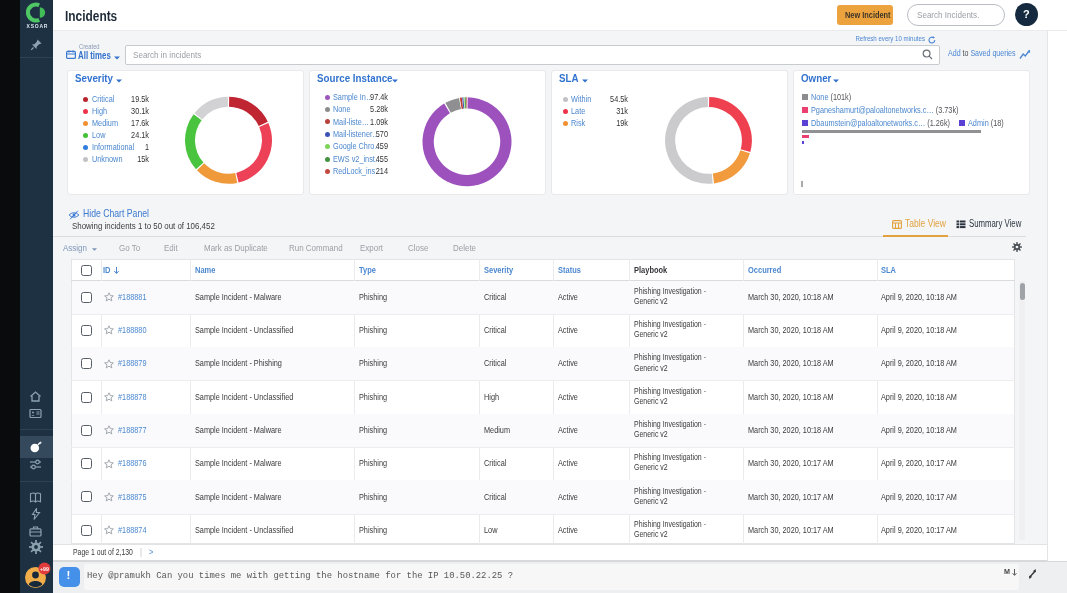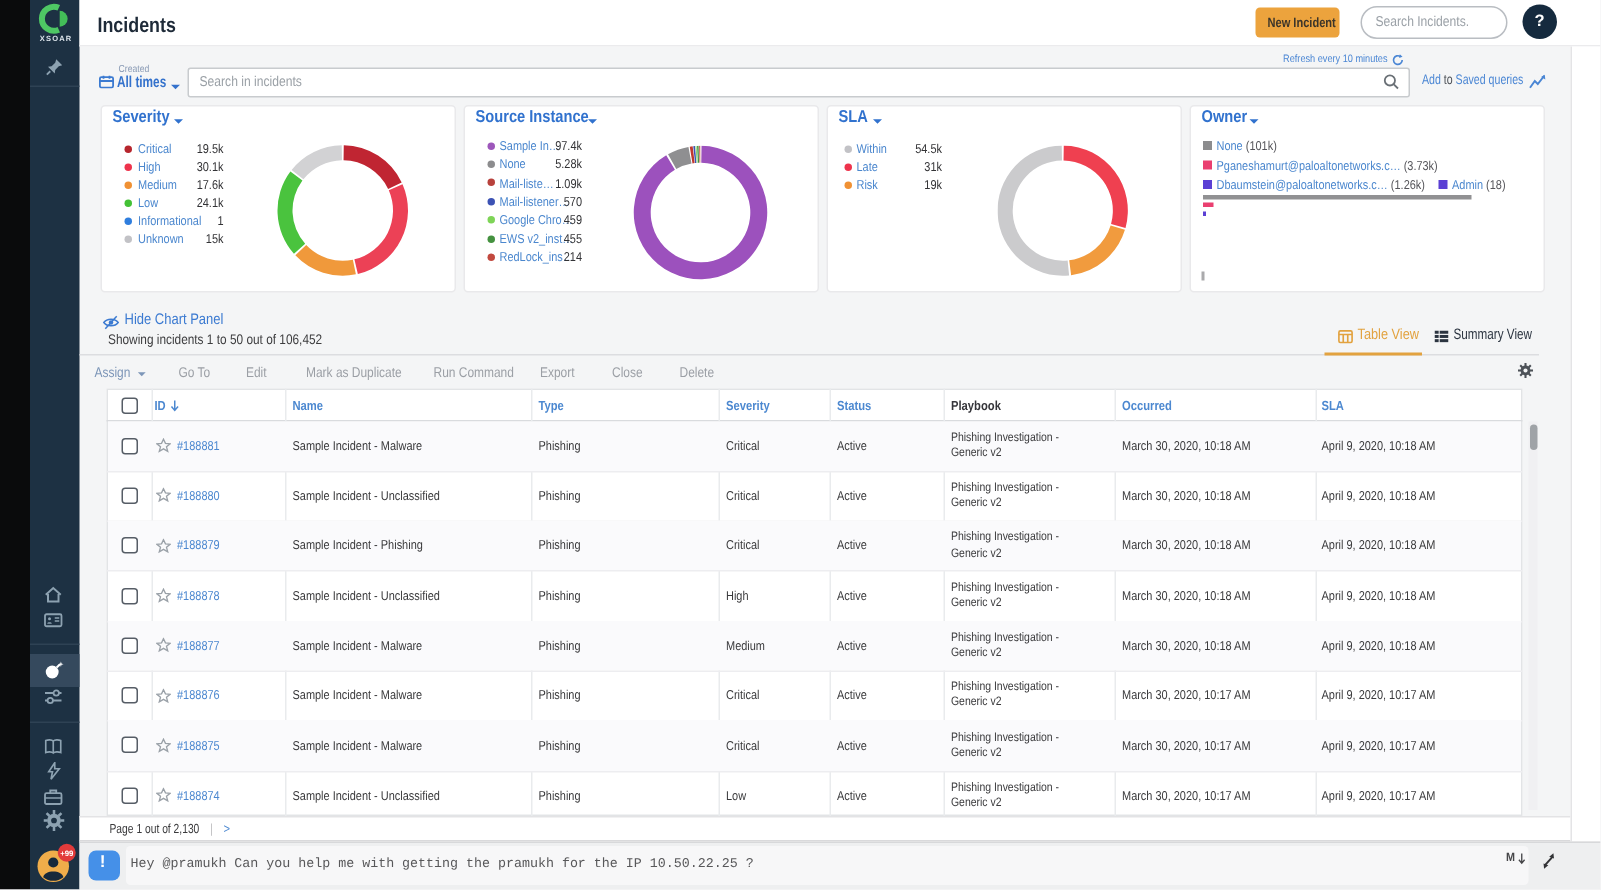--- a/index.html
+++ b/index.html
@@ -397,21 +397,21 @@
 <div class="abs" style="left:1019.5px;top:283px;width:5px;height:17px;background:#9fa3a7;border-radius:2.5px;"></div>
 <div class="abs" style="left:53px;top:544px;width:994px;height:17px;background:#fff;border-top:1px solid #e3e3e5;border-bottom:1px solid #d9d9db;"></div>
 <div style="position:absolute;left:72.5px;top:547.0px;font-size:8.8px;color:#3a3a3c;font-weight:400;white-space:nowrap;line-height:10.56px;transform:scaleX(0.78);transform-origin:0 0;">Page 1 out of 2,130</div>
 <div style="position:absolute;left:139.5px;top:547.0px;font-size:8.8px;color:#c0c0c3;font-weight:400;white-space:nowrap;line-height:10.56px;transform:scaleX(0.85);transform-origin:0 0;">|</div>
 <div style="position:absolute;left:148.5px;top:547.0px;font-size:8.8px;color:#4c88d0;font-weight:400;white-space:nowrap;line-height:10.56px;transform:scaleX(0.85);transform-origin:0 0;">&gt;</div>
 <div class="abs" style="left:1047px;top:31px;width:20px;height:530px;background:#fff;border-left:1px solid #e4e4e6;"></div>
 <div class="abs" style="left:53px;top:561px;width:1014px;height:32px;background:#eeeff0;border-top:1px solid #d7d8da;"></div>
 <div class="abs" style="left:84px;top:564px;width:935px;height:26px;background:#f7f7f8;border-radius:3px;"></div>
 <div class="abs" style="left:58.5px;top:566.5px;width:21px;height:20px;background:#4590e8;border-radius:5px;"></div>
 <div style="position:absolute;left:66.5px;top:569.4px;font-size:11.5px;color:#fff;font-weight:700;white-space:nowrap;line-height:13.799999999999999px;transform:scaleX(1);transform-origin:0 0;">!</div>
-<div style="position:absolute;left:87px;top:571px;font-size:8.9px;color:#58585a;white-space:nowrap;font-family:'Liberation Mono',monospace;">Hey @pramukh Can you help me with getting the pramukh for the IP 10.50.22.25 ?</div>
+<div style="position:absolute;left:87px;top:571px;font-size:8.9px;color:#58585a;white-space:nowrap;font-family:'Liberation Mono',monospace;">Hey @pramukh Can you times me with getting the hostname for the IP 10.50.22.25 ?</div>
 <div style="position:absolute;left:1003.5px;top:566.5px;font-size:8px;color:#47474a;font-weight:700;white-space:nowrap;line-height:9.6px;transform:scaleX(0.9);transform-origin:0 0;">M</div>
 <svg class="abs" style="left:1010.5px;top:567.5px;" width="7" height="9" viewBox="0 0 7 9">
     <path d="M3.5 1 V6.8 M1.6 5.2 L3.5 7.4 L5.4 5.2" fill="none" stroke="#47474a" stroke-width="0.9"></path>
   </svg>
 <svg class="abs" style="left:1027px;top:568px;" width="11" height="12" viewBox="0 0 11 12">
 <path d="M3 8.8 L8 3.2" stroke="#333336" stroke-width="1.3"></path>
 <path d="M8.6 0.9 L9 4.3 L5.8 3.2 Z" fill="#333336"></path>
 <path d="M2.4 11.1 L2 7.7 L5.2 8.8 Z" fill="#333336"></path>
 </svg>
 </body></html>

